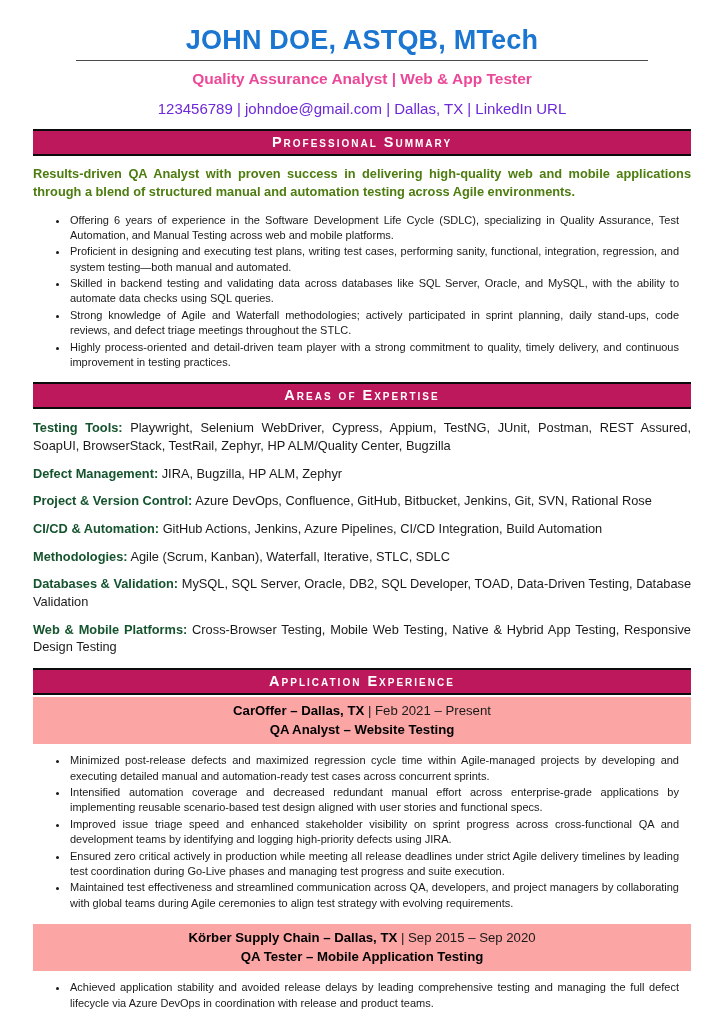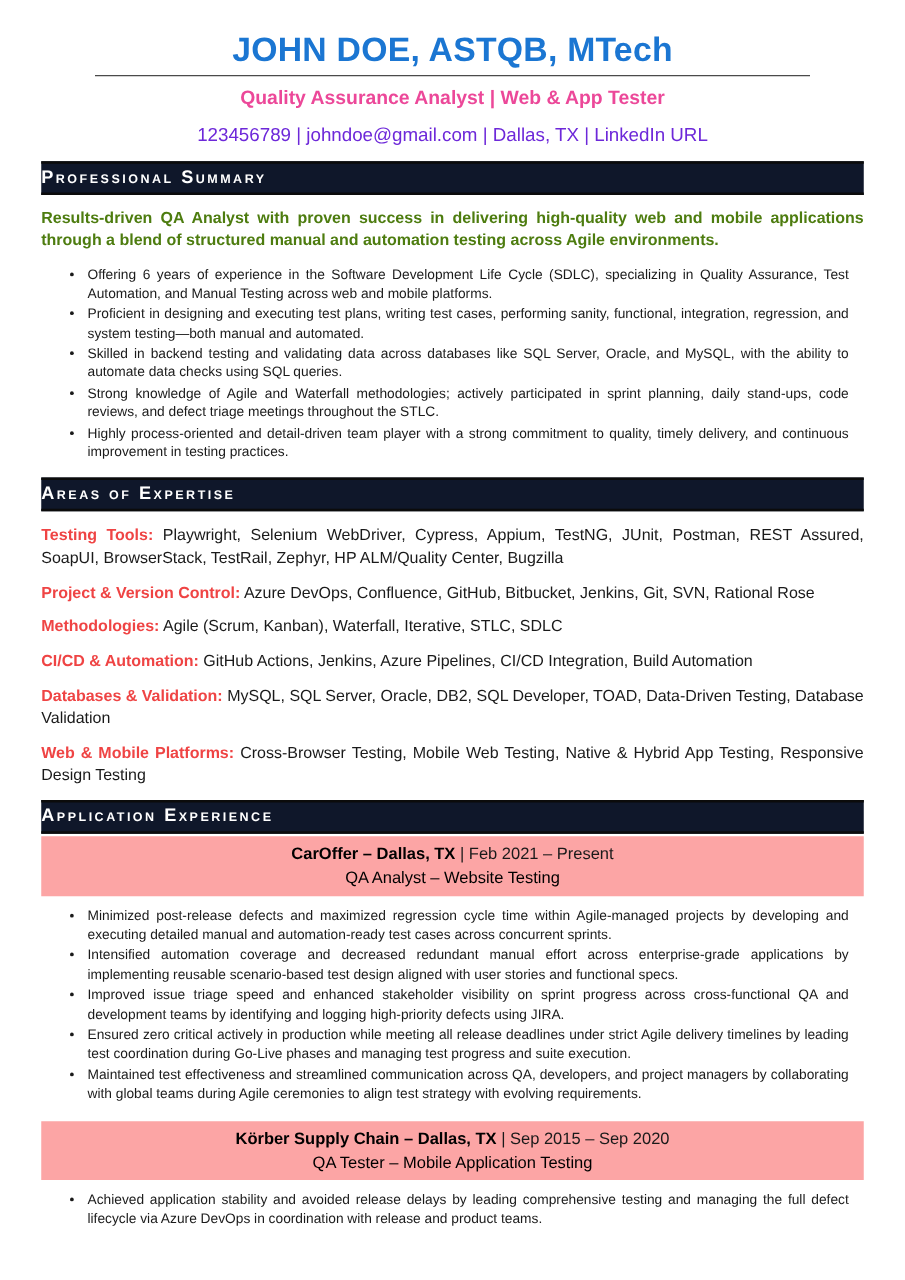--- a/index.html
+++ b/index.html
@@ -19,54 +19,54 @@
   .name-rule {
     border: none; border-top: 1.6px solid #4a4a4a;
     width: 87%; margin: 4px auto 0 auto;
   }
   .subtitle { text-align: center; font-weight: bold; font-size: 15.5px; margin-top: 9px; color: #ec4899; }
   .contact { text-align: center; font-size: 15px; margin-top: 12px; color: #6d28d9; }
 
   
   .banner {
     margin-top: 12px;
-    background: #0f172a;
+    background: #be185d;
     border-top: 2px solid #0b0b0b;
     border-bottom: 2.5px solid #0b0b0b;
-    text-align: left;
+    text-align: center;
     padding: 2px 0 3px 0;
   }
   .banner span {
     color: #ffffff; font-weight: bold; font-size: 14.5px;
     font-variant: small-caps; letter-spacing: 2px;
   }
 
   
   .lead {
     font-weight: bold; font-size: 12.8px; line-height: 1.4;
     text-align: justify; margin: 9px 0 3px 0; color: #4d7c0f;
   }
   ul.bullets {
     list-style: disc; margin: 12px; padding-left: 24px;
     font-size: 11px; line-height: 1.4; text-align: justify;
   }
   ul.bullets li { padding-left: 1px; margin-bottom: 1px; }
 
   
   .exp-row { font-size: 12.8px; line-height: 1.38; text-align: justify; margin-top: 10px; }
-  .exp-row .lbl { font-weight: bold; color: #ef4444; }
+  .exp-row .lbl { font-weight: bold; color: #14532d; }
 
   
   .job-head {
     background: #fca5a5; margin-top: 2px; padding: 4px 0 5px 0; text-align: center;
     font-size: 13.2px; line-height: 1.45;
   }
   .job-head .co { font-weight: bold; color: #000; }
   .job-head .dates { font-weight: normal; color: #1a1a1a; }
-  .job-head .role { font-weight: normal; color: #000; }
+  .job-head .role { font-weight: bold; color: #000; }
   .job-head.second { margin-top: 13px; }
   ul.bullets.job { margin-top: 9px; }
 </style>
 </head>
 <body>
 
 <div class="page">
 
   <div class="name">JOHN DOE, ASTQB, MTech</div>
   <hr class="name-rule">
@@ -82,23 +82,24 @@
     <li>Proficient in designing and executing test plans, writing test cases, performing sanity, functional, integration, regression, and system testing—both manual and automated.</li>
     <li>Skilled in backend testing and validating data across databases like SQL Server, Oracle, and MySQL, with the ability to automate data checks using SQL queries.</li>
     <li>Strong knowledge of Agile and Waterfall methodologies; actively participated in sprint planning, daily stand-ups, code reviews, and defect triage meetings throughout the STLC.</li>
     <li>Highly process-oriented and detail-driven team player with a strong commitment to quality, timely delivery, and continuous improvement in testing practices.</li>
   </ul>
 
   <div class="banner">
     <span>Areas of Expertise</span>
   </div>
   <p class="exp-row"><span class="lbl">Testing Tools:</span> <span>Playwright, Selenium WebDriver, Cypress, Appium, TestNG, JUnit, Postman, REST Assured, SoapUI, BrowserStack, TestRail, Zephyr, HP ALM/Quality Center, Bugzilla</span></p>
+  <p class="exp-row"><span class="lbl">Defect Management:</span> <span>JIRA, Bugzilla, HP ALM, Zephyr</span></p>
   <p class="exp-row"><span class="lbl">Project &amp; Version Control:</span> <span>Azure DevOps, Confluence, GitHub, Bitbucket, Jenkins, Git, SVN, Rational Rose</span></p>
+  <p class="exp-row"><span class="lbl">CI/CD &amp; Automation:</span> <span>GitHub Actions, Jenkins, Azure Pipelines, CI/CD Integration, Build Automation</span></p>
   <p class="exp-row"><span class="lbl">Methodologies:</span> <span>Agile (Scrum, Kanban), Waterfall, Iterative, STLC, SDLC</span></p>
-  <p class="exp-row"><span class="lbl">CI/CD &amp; Automation:</span> <span>GitHub Actions, Jenkins, Azure Pipelines, CI/CD Integration, Build Automation</span></p>
   <p class="exp-row"><span class="lbl">Databases &amp; Validation:</span> <span>MySQL, SQL Server, Oracle, DB2, SQL Developer, TOAD, Data-Driven Testing, Database Validation</span></p>
   <p class="exp-row"><span class="lbl">Web &amp; Mobile Platforms:</span> <span>Cross-Browser Testing, Mobile Web Testing, Native &amp; Hybrid App Testing, Responsive Design Testing</span></p>
 
   <div class="banner">
     <span>Application Experience</span>
   </div>
 
   <div class="job-head">
     <div>
       <span class="co">CarOffer – Dallas, TX</span>

